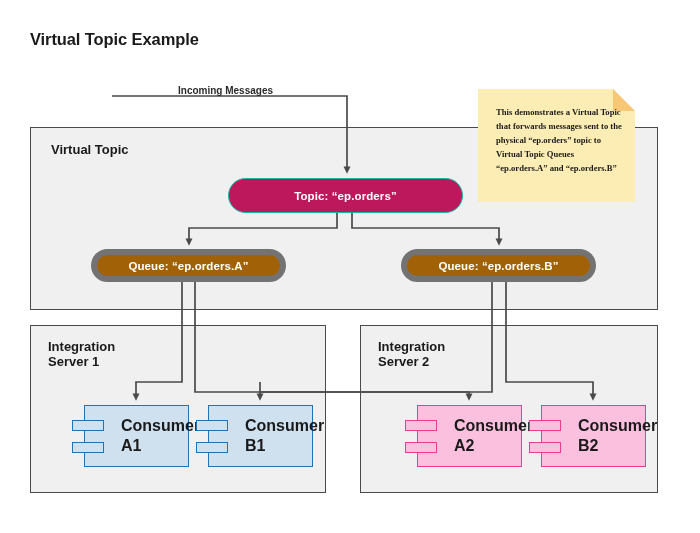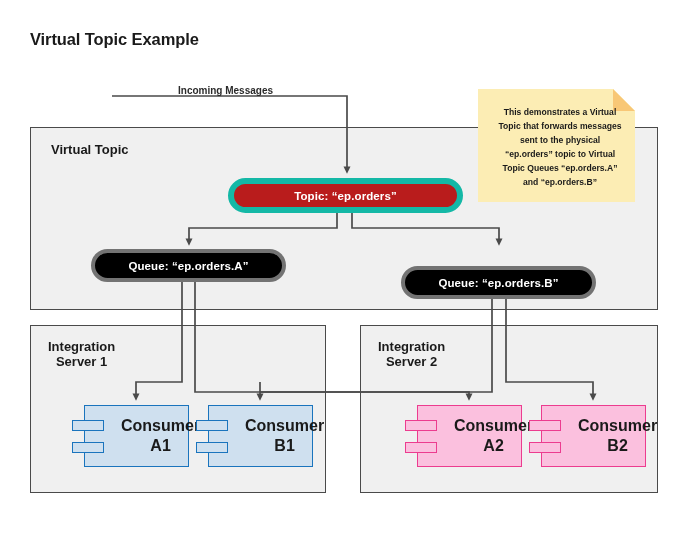--- a/index.html
+++ b/index.html
@@ -11,21 +11,20 @@
     height: 533px;
     background: #ffffff;
     font-family: "Liberation Sans", sans-serif;
     overflow: hidden;
     position: relative;
   }
   #stage {
     position: relative;
     width: 696px;
     height: 533px;
-    text-align: center;
   }
 
   
   .diagram-title {
     position: absolute;
     left: 30px;
     top: 30px;
     font-size: 16.5px;
     font-weight: bold;
     color: #1a1a1a;
@@ -75,30 +74,30 @@
     color: #ffffff;
     font-size: 11.5px;
     font-weight: bold;
     display: flex;
     align-items: center;
     justify-content: center;
     box-sizing: border-box;
     letter-spacing: 0.1px;
   }
   .pill-topic {
-    background: #b91c1c;
-    border: 6px solid #14b8a6;
+    background: #be185d;
+    border: 1px solid #14b8a6;
   }
   .pill-queue {
-    background: #000000;
-    border: 4px solid #737373;
+    background: #a16207;
+    border: 6px solid #737373;
   }
   #node-topic  { left: 228px; top: 178px; width: 235px; height: 35px; }
   #node-queue-a { left: 91px;  top: 249px; width: 195px; height: 33px; }
-  #node-queue-b { left: 401px; top: 249px; width: 195px; height: 33px; margin-top: 17px; }
+  #node-queue-b { left: 401px; top: 249px; width: 195px; height: 33px; }
 
   
   .consumer {
     position: absolute;
     box-sizing: border-box;
     border-width: 1.8px;
     border-style: solid;
   }
   .consumer-label {
     position: absolute;
@@ -144,20 +143,21 @@
     white-space: nowrap;
   }
 
   
   #sticky-note {
     position: absolute;
     left: 478px;
     top: 89px;
     width: 157px;
     height: 113px;
+    font-family: Liberation Serif, serif;
   }
   #sticky-note .note-body {
     position: absolute;
     inset: 0;
     background: #fcedb4;
     clip-path: polygon(0 0, calc(100% - 22px) 0, 100% 22px, 100% 100%, 0 100%);
   }
   #sticky-note .note-fold {
     position: absolute;
     right: 0;

